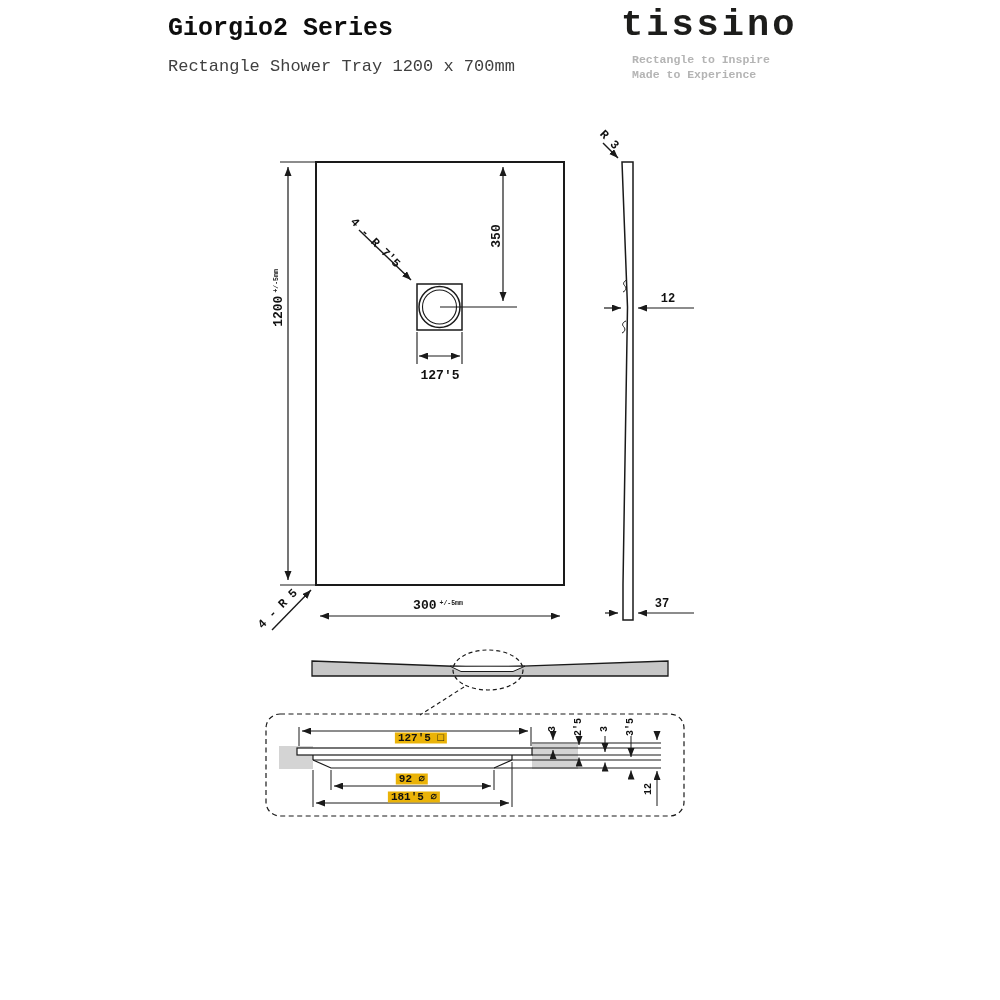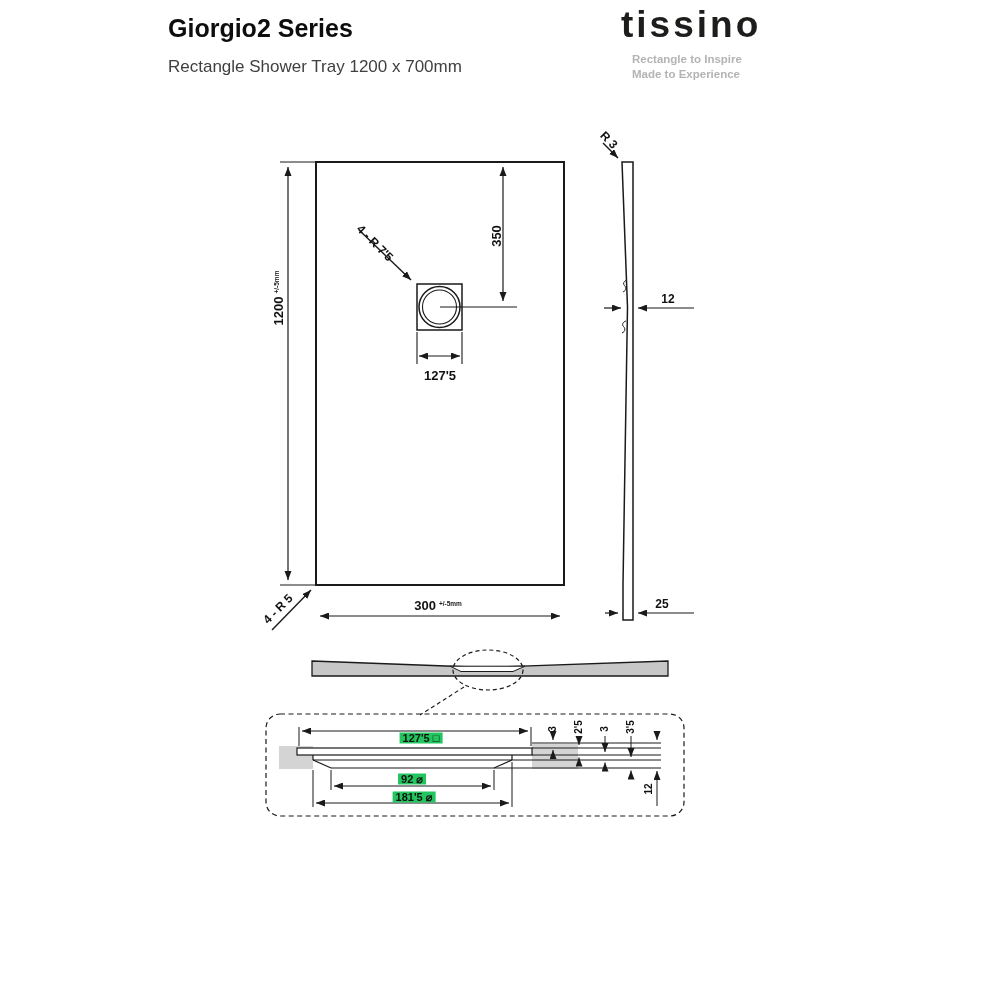--- a/index.html
+++ b/index.html
@@ -1,26 +1,26 @@
 <!DOCTYPE html>
 <html><head>
 <meta charset="utf-8">
 <style>
   html,body{margin:0;padding:0;background:#fff;}
   #canvas{position:relative;width:1000px;height:1000px;background:#fff;
-          font-family:Liberation Sans, sans-serif;color:#111;overflow:hidden;text-align:center;}
+          font-family:Liberation Mono, monospace;color:#111;overflow:hidden;text-align:center;}
   svg{position:absolute;left:0;top:0;}
   .lbl{position:absolute;white-space:nowrap;transform:translate(-50%,-50%);
        font-weight:bold;font-size:12px;color:#111;line-height:1;}
   .rot-ccw{transform:translate(-50%,-50%) rotate(-90deg);}
   .rot-45{transform:translate(-50%,-50%) rotate(45deg);}
   .rot-n45{transform:translate(-50%,-50%) rotate(-45deg);}
   .dimflex{display:flex;align-items:center;gap:3px;}
   .tol{font-size:6.5px;font-weight:bold;color:#222;margin-top:-3px;letter-spacing:0;}
-  .whitebg{background:#22c55e;padding:0 3px;}
+  .whitebg{background:#eab308;padding:0 3px;}
   .title{position:absolute;left:168px;top:14px;font-size:25px;font-weight:bold;color:#0d0d0d;}
   .subtitle{position:absolute;left:168px;top:57px;font-size:17px;color:#404040;}
   .logo{position:absolute;left:621px;top:4px;font-size:37px;font-weight:bold;
         letter-spacing:3px;color:#1d1d1b;}
   .tagline{position:absolute;left:632px;font-size:11.5px;font-weight:bold;color:#b4b4b4;}
   .t1{top:53px;} .t2{top:68px;}
   .fs13{font-size:13px;} .fs11{font-size:11px;} .fs10{font-size:10px;}
 </style>
 </head>
 <body>
@@ -115,21 +115,21 @@
   <div class="lbl rot-45" style="left:375px;top:243px;">4 - R 7'5</div>
   <div class="lbl fs13" style="left:440px;top:375px;">127'5</div>
   <div class="lbl rot-n45" style="left:278px;top:609px;">4 - R 5</div>
   <div class="lbl dimflex fs13" style="left:438px;top:605px;">
     <span>300</span>
     <span class="tol">+/-5mm</span>
   </div>
 
   <div class="lbl rot-45" style="left:609px;top:140px;">R 3</div>
   <div class="lbl" style="left:668px;top:299px;">12</div>
-  <div class="lbl" style="left:662px;top:604px;">25</div>
+  <div class="lbl" style="left:662px;top:604px;">37</div>
 
   <div class="lbl fs11 whitebg" style="left:421px;top:738px;">127'5 □</div>
   <div class="lbl fs11 whitebg" style="left:412px;top:779px;">92 ⌀</div>
   <div class="lbl fs11 whitebg" style="left:414px;top:797px;">181'5 ⌀</div>
   <div class="lbl rot-ccw fs10" style="left:553px;top:729px;">3</div>
   <div class="lbl rot-ccw fs10" style="left:579px;top:727px;">2'5</div>
   <div class="lbl rot-ccw fs10" style="left:605px;top:729px;">3</div>
   <div class="lbl rot-ccw fs10" style="left:631px;top:727px;">3'5</div>
   <div class="lbl rot-ccw fs10" style="left:649px;top:789px;">12</div>
 

